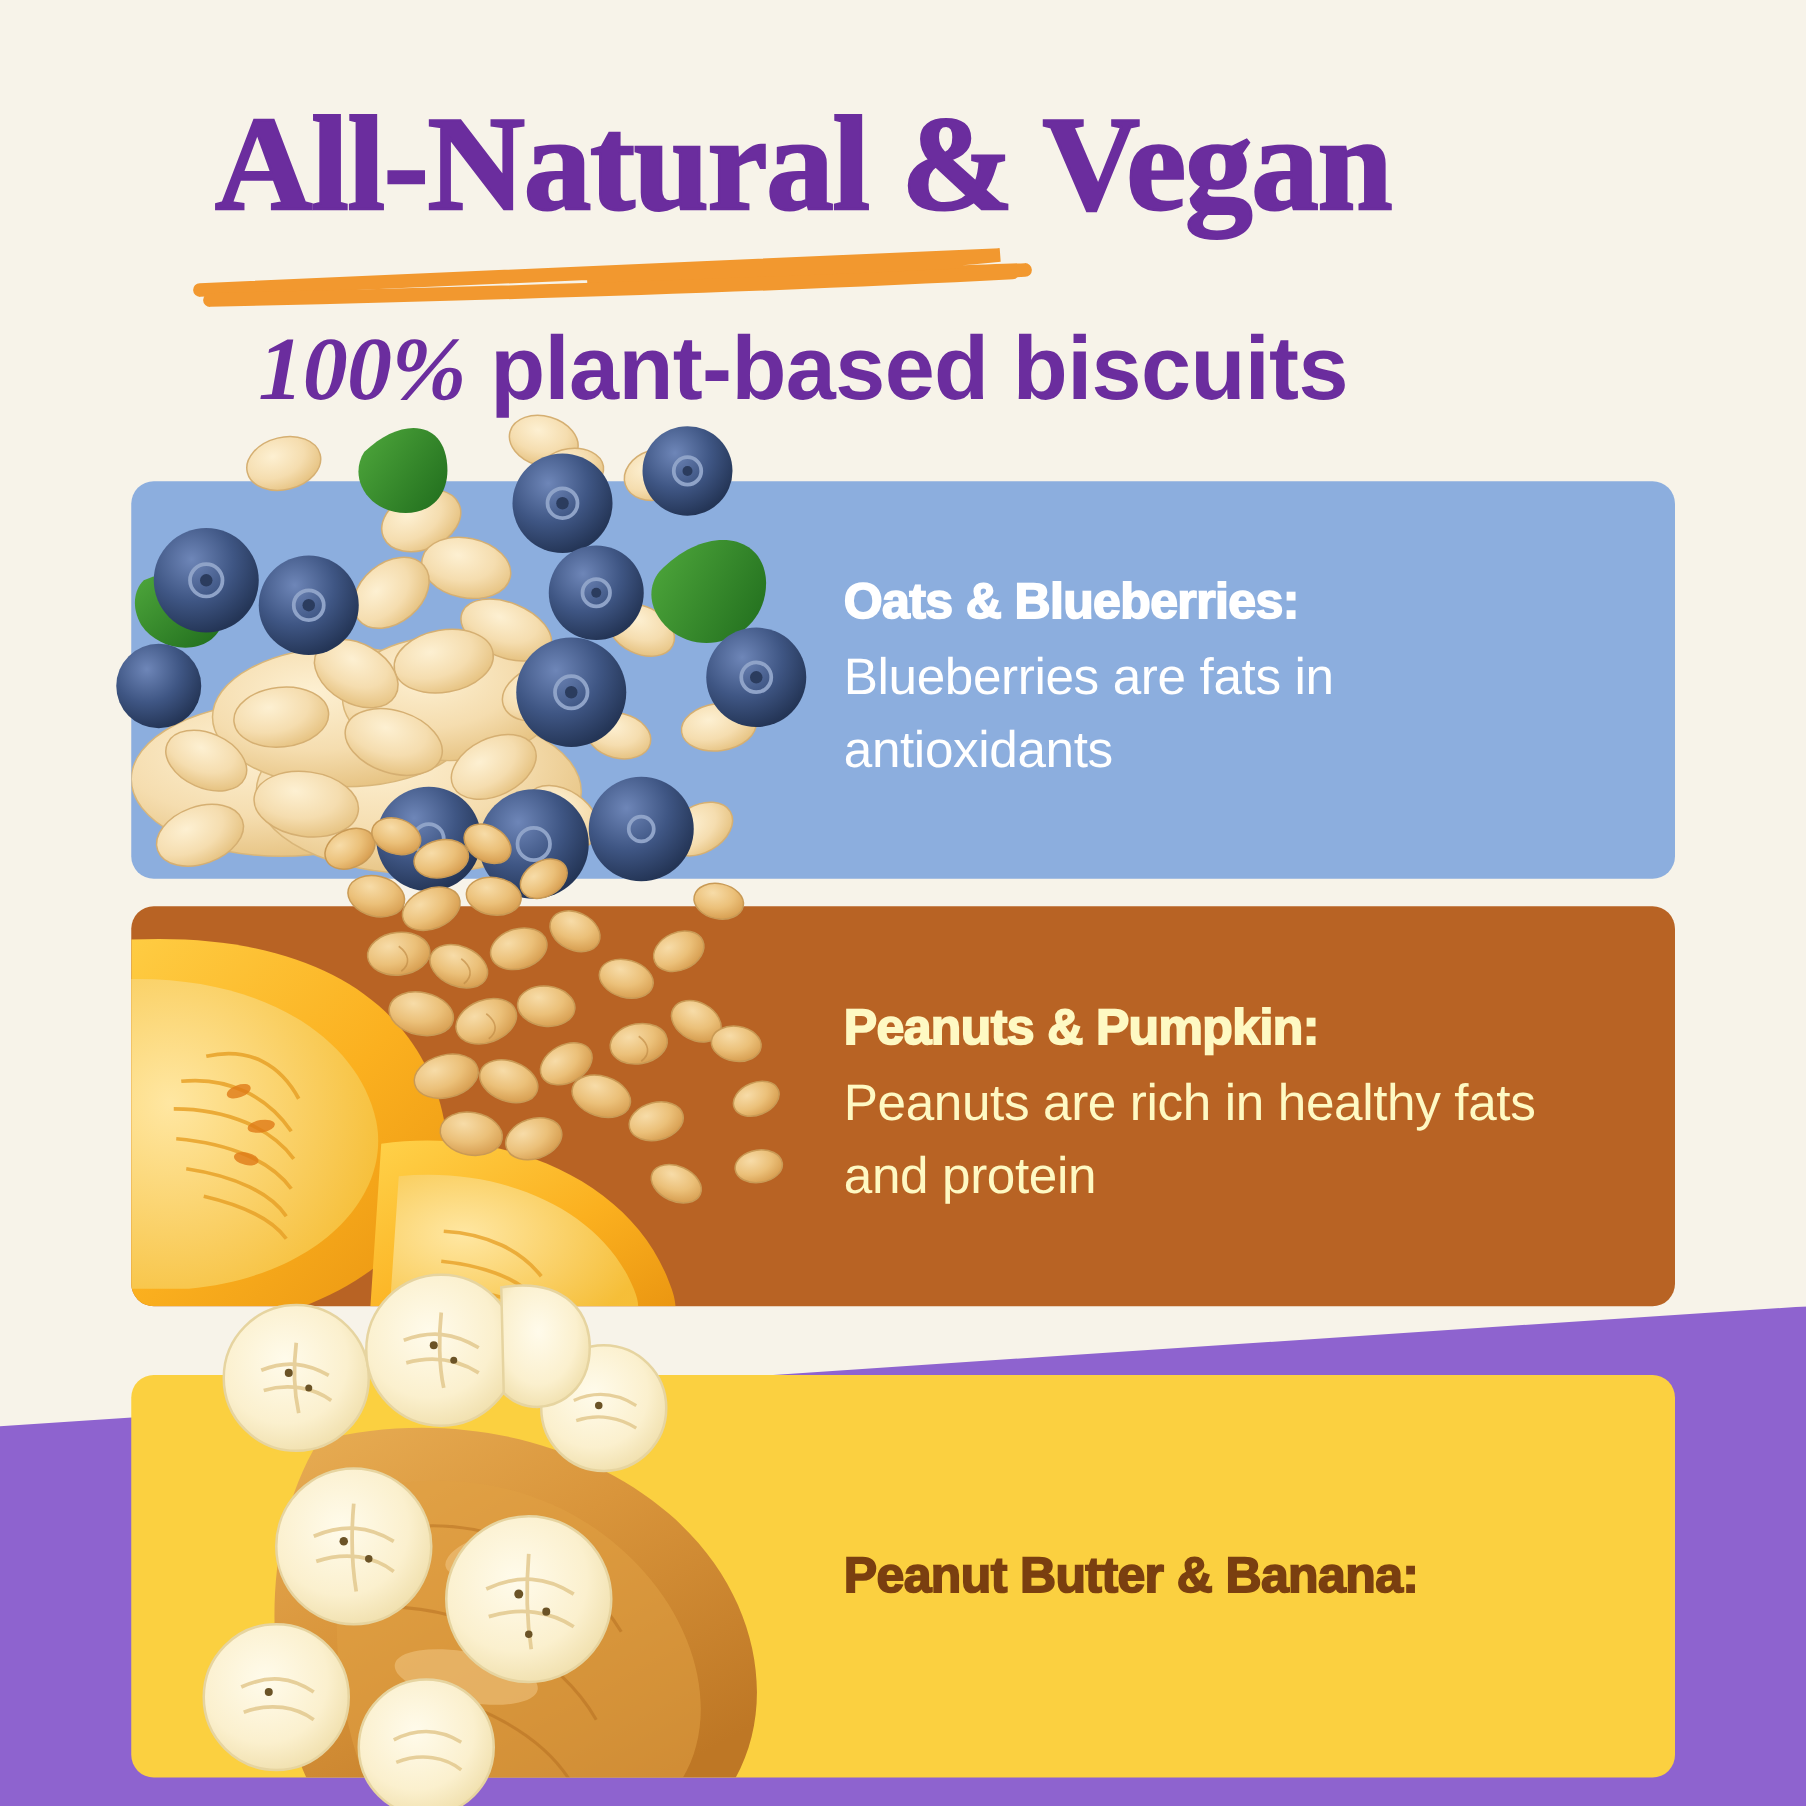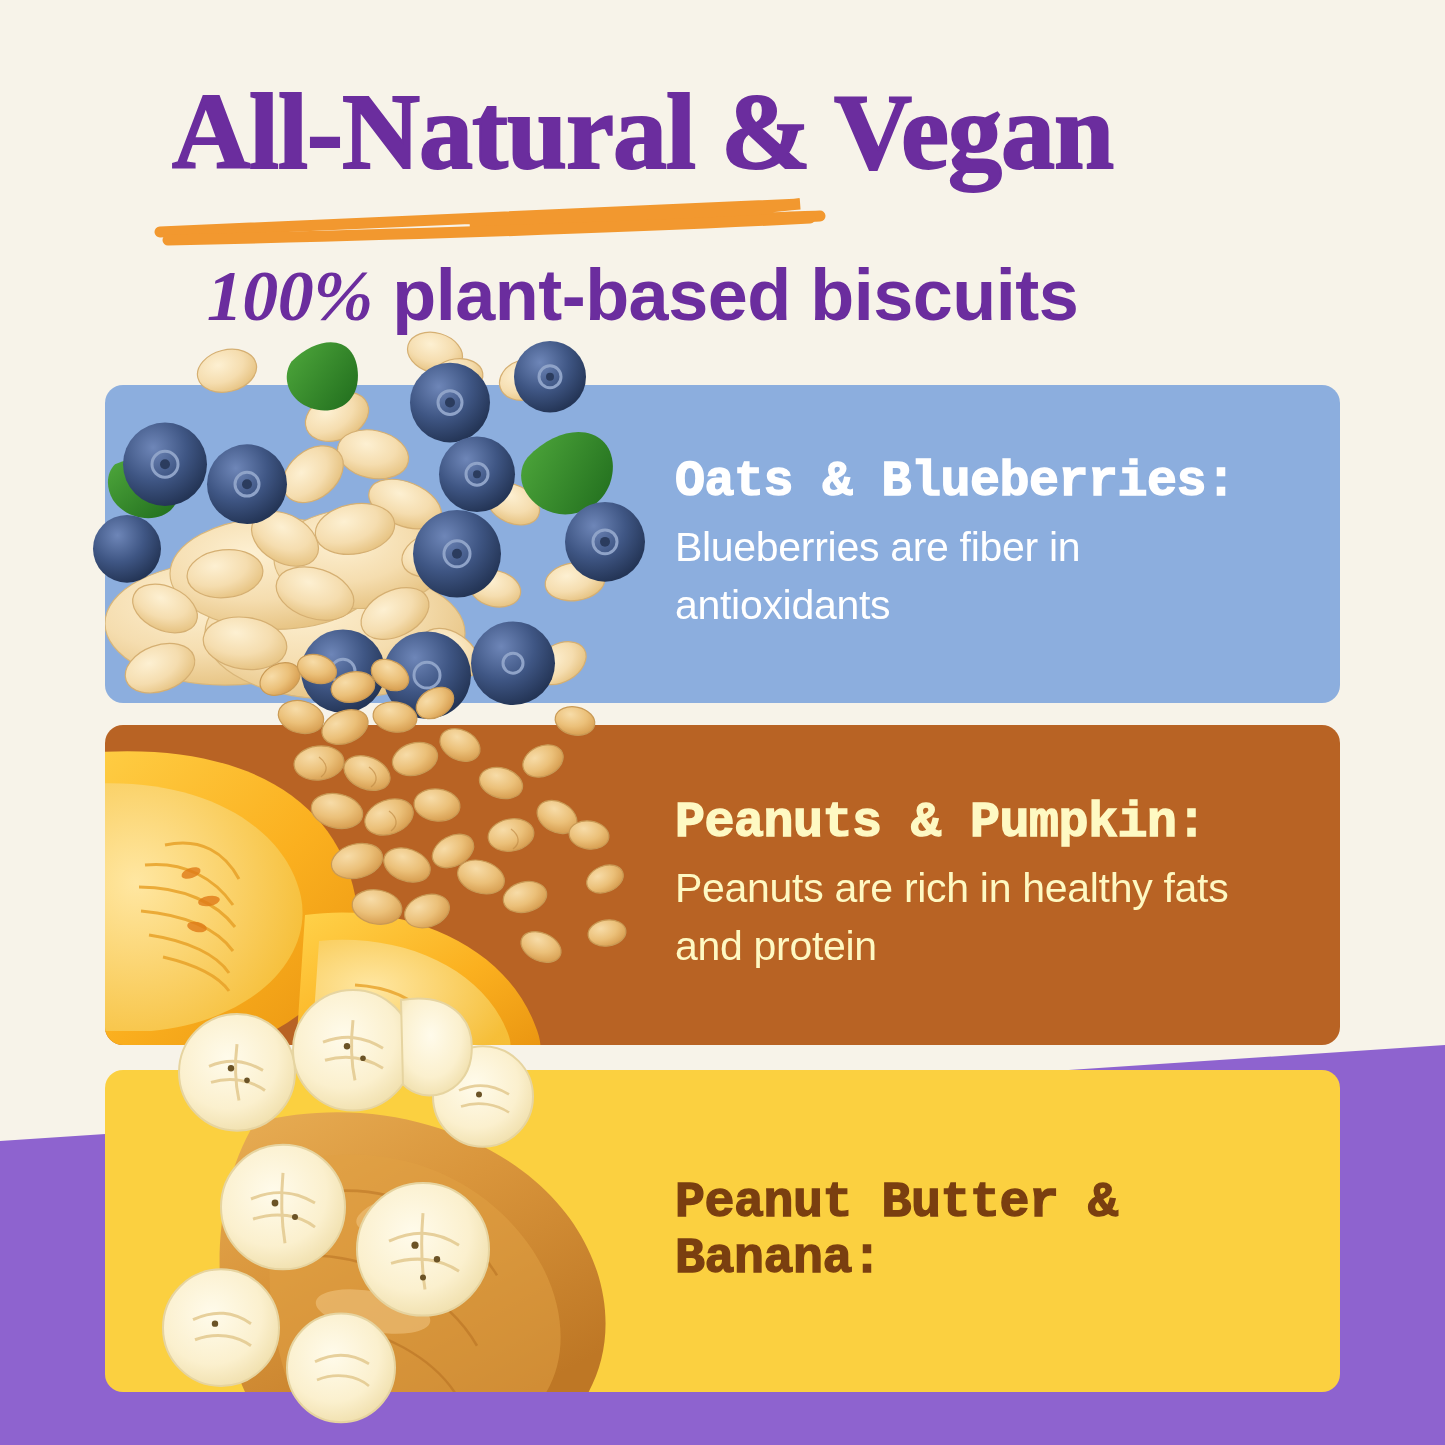--- a/index.html
+++ b/index.html
@@ -47,30 +47,30 @@
     position:absolute;left:105px;width:1235px;
     border-radius:18px;
     overflow:visible;
     z-index:3;
   }
   .card-inner{
     position:absolute;inset:0;border-radius:18px;overflow:hidden;
   }
   .card-blue   {top:385px;height:318px;background:#8CAEDE;}
   .card-brown  {top:725px;height:320px;background:#B86324;}
-  .card-yellow {top:1070px;height:322px;background:#FBD040;}
+  .card-yellow {top:1100px;height:322px;background:#FBD040;}
 
   .card-text{
     position:absolute;left:570px;right:60px;top:50%;transform:translateY(-50%);
     z-index:5;
   }
   .card-title{
-    font-family:Liberation Mono, monospace;
+    font-family:Liberation Sans, sans-serif;
     font-weight:bold;
-    font-size:50px;
+    font-size:40px;
     line-height:1.12;
     letter-spacing:-0.5px;
     -webkit-text-stroke:1.4px currentColor;
   }
   .card-desc{
     font-size:41px;
     line-height:1.42;
     margin-top:8px;
     letter-spacing:-0.3px;
   }
@@ -224,21 +224,21 @@
           </g>
           <g>
             <circle cx="22" cy="225" r="34" fill="url(#berryG)"></circle>
           </g>
         </g>
       </svg>
     </div>
 
     <div class="card-text">
       <div class="card-title txt-white">Oats &amp; Blueberries:</div>
-      <div class="card-desc txt-white">Blueberries are fiber in antioxidants</div>
+      <div class="card-desc txt-white">Blueberries are fats in antioxidants</div>
     </div>
   </div>
 
   <div class="card card-brown">
     <div class="card-inner"></div>
 
     <div class="art">
       <svg viewBox="0 0 600 380" preserveAspectRatio="none">
         <defs>
           <clipPath id="clipBrown">

